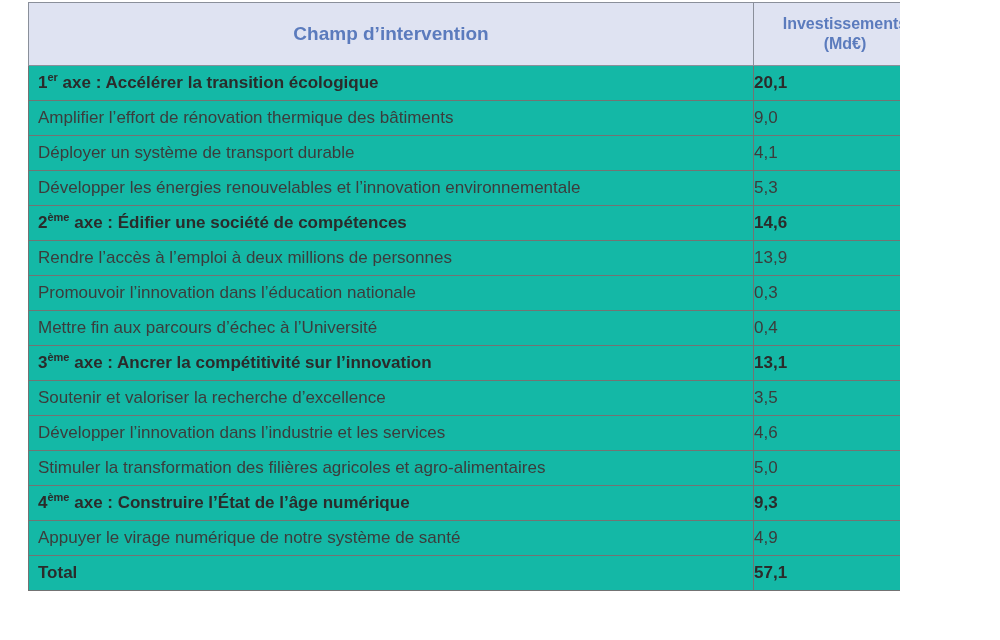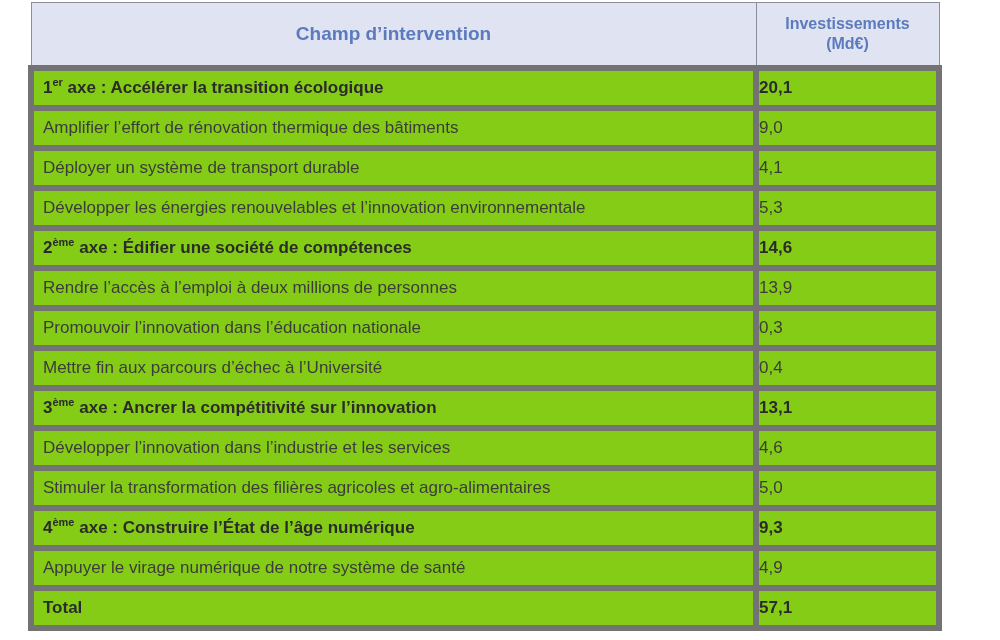--- a/index.html
+++ b/index.html
@@ -6,21 +6,21 @@
     margin: 0;
     padding: 0;
     width: 1000px;
     height: 640px;
     background: #ffffff;
     font-family: "Liberation Sans", sans-serif;
   }
 
   #page {
     position: relative;
-    width: 1000px;
+    width: 900px;
     height: 640px;
     background: #ffffff;
     overflow: hidden;
   }
 
   .table-wrap {
     position: absolute;
     left: 28px;
     top: 2px;
     width: 908px;
@@ -47,27 +47,27 @@
     padding: 0;
     height: 62px;
     border: 1px solid #8a8f9a;
     line-height: 1.22;
   }
   thead th.hdr-label { }
   thead th.hdr-value { font-size: 16px; }
 
   
   tbody td {
-    border: 6px solid #737373;
+    border: 1px solid #737373;
     height: 34px;
     padding: 0 0 0 0;
     vertical-align: middle;
     font-size: 17px;
     color: #3c3c3c;
-    background: #84cc16;
+    background: #14b8a6;
   }
 
   td.label {
     padding-left: 9px;
     text-align: left;
     white-space: nowrap;
   }
   td.value {
     padding-right: 18px;
     white-space: nowrap;
@@ -144,20 +144,24 @@
           </tr>
           <tr class="sub">
             <td class="label"><span>Mettre fin aux parcours d’échec à l’Université</span></td>
             <td class="value">0,4</td>
           </tr>
           <tr class="axis">
             <td class="label"><span>3</span><span class="ord">ème</span><span> axe : Ancrer la compétitivité sur l’innovation</span></td>
             <td class="value">13,1</td>
           </tr>
           <tr class="sub">
+            <td class="label"><span>Soutenir et valoriser la recherche d’excellence</span></td>
+            <td class="value">3,5</td>
+          </tr>
+          <tr class="sub">
             <td class="label"><span>Développer l’innovation dans l’industrie et les services</span></td>
             <td class="value">4,6</td>
           </tr>
           <tr class="sub">
             <td class="label"><span>Stimuler la transformation des filières agricoles et agro-alimentaires</span></td>
             <td class="value">5,0</td>
           </tr>
           <tr class="axis">
             <td class="label"><span>4</span><span class="ord">ème</span><span> axe : Construire l’État de l’âge numérique</span></td>
             <td class="value">9,3</td>

